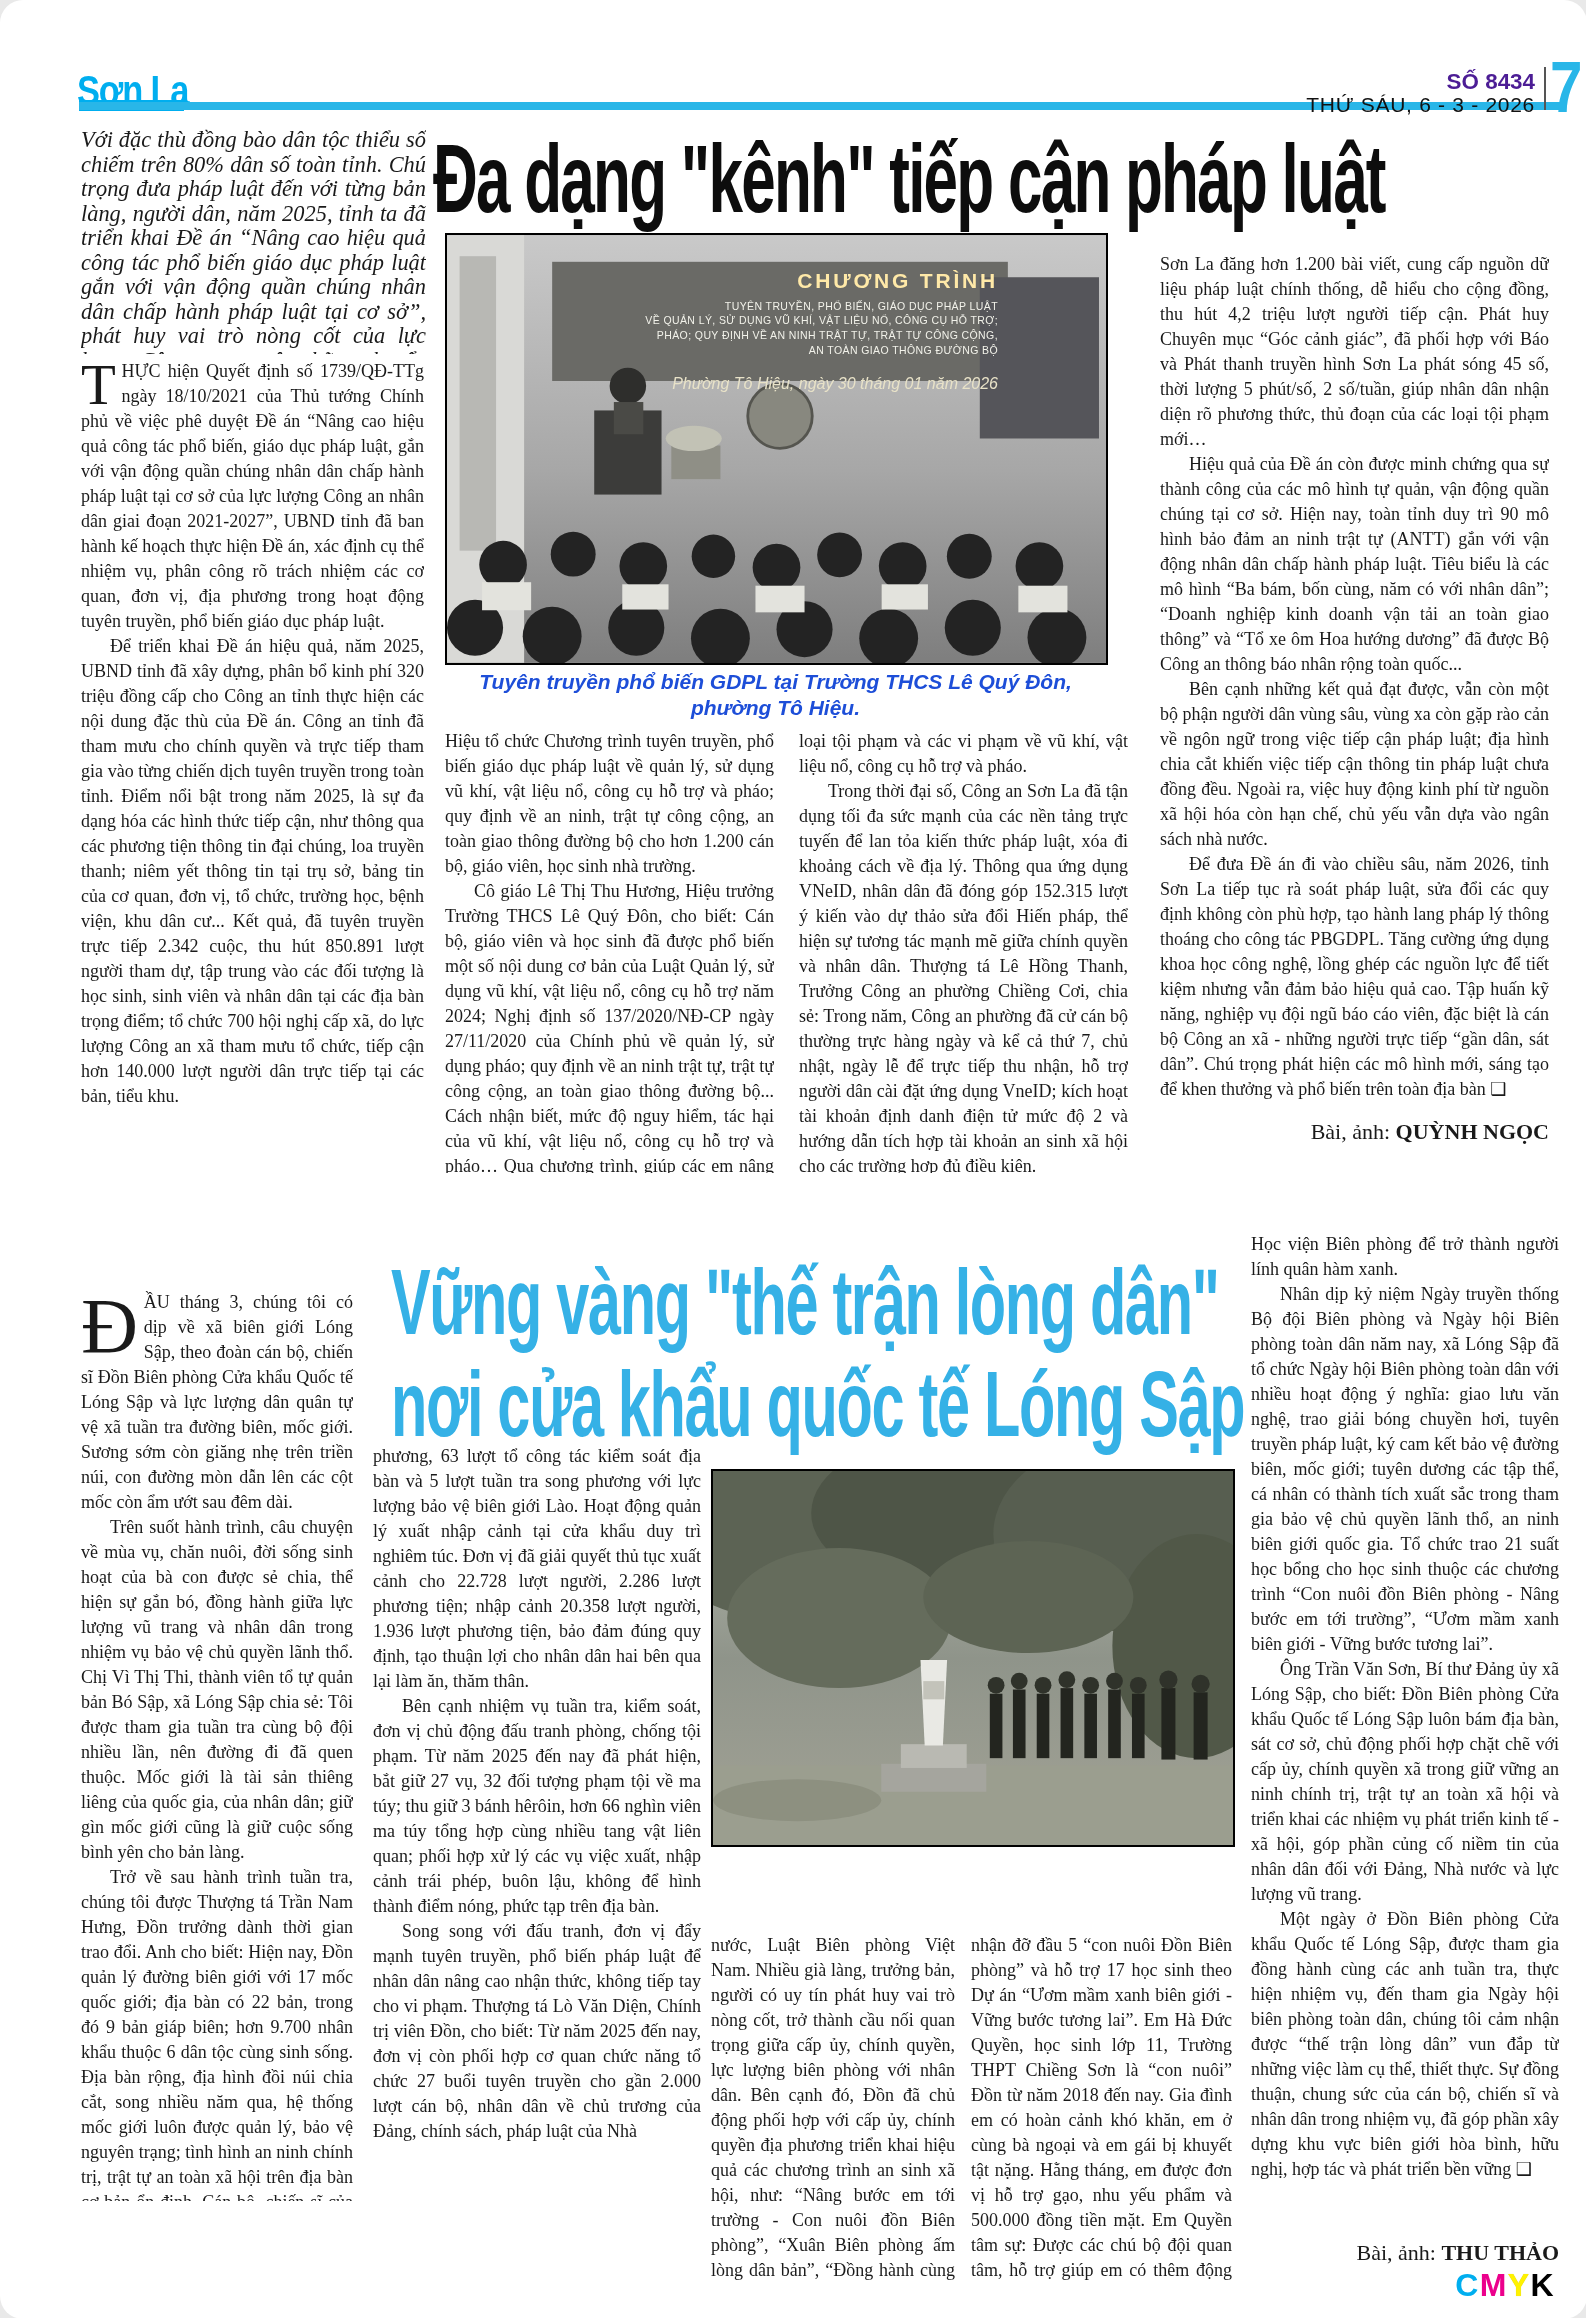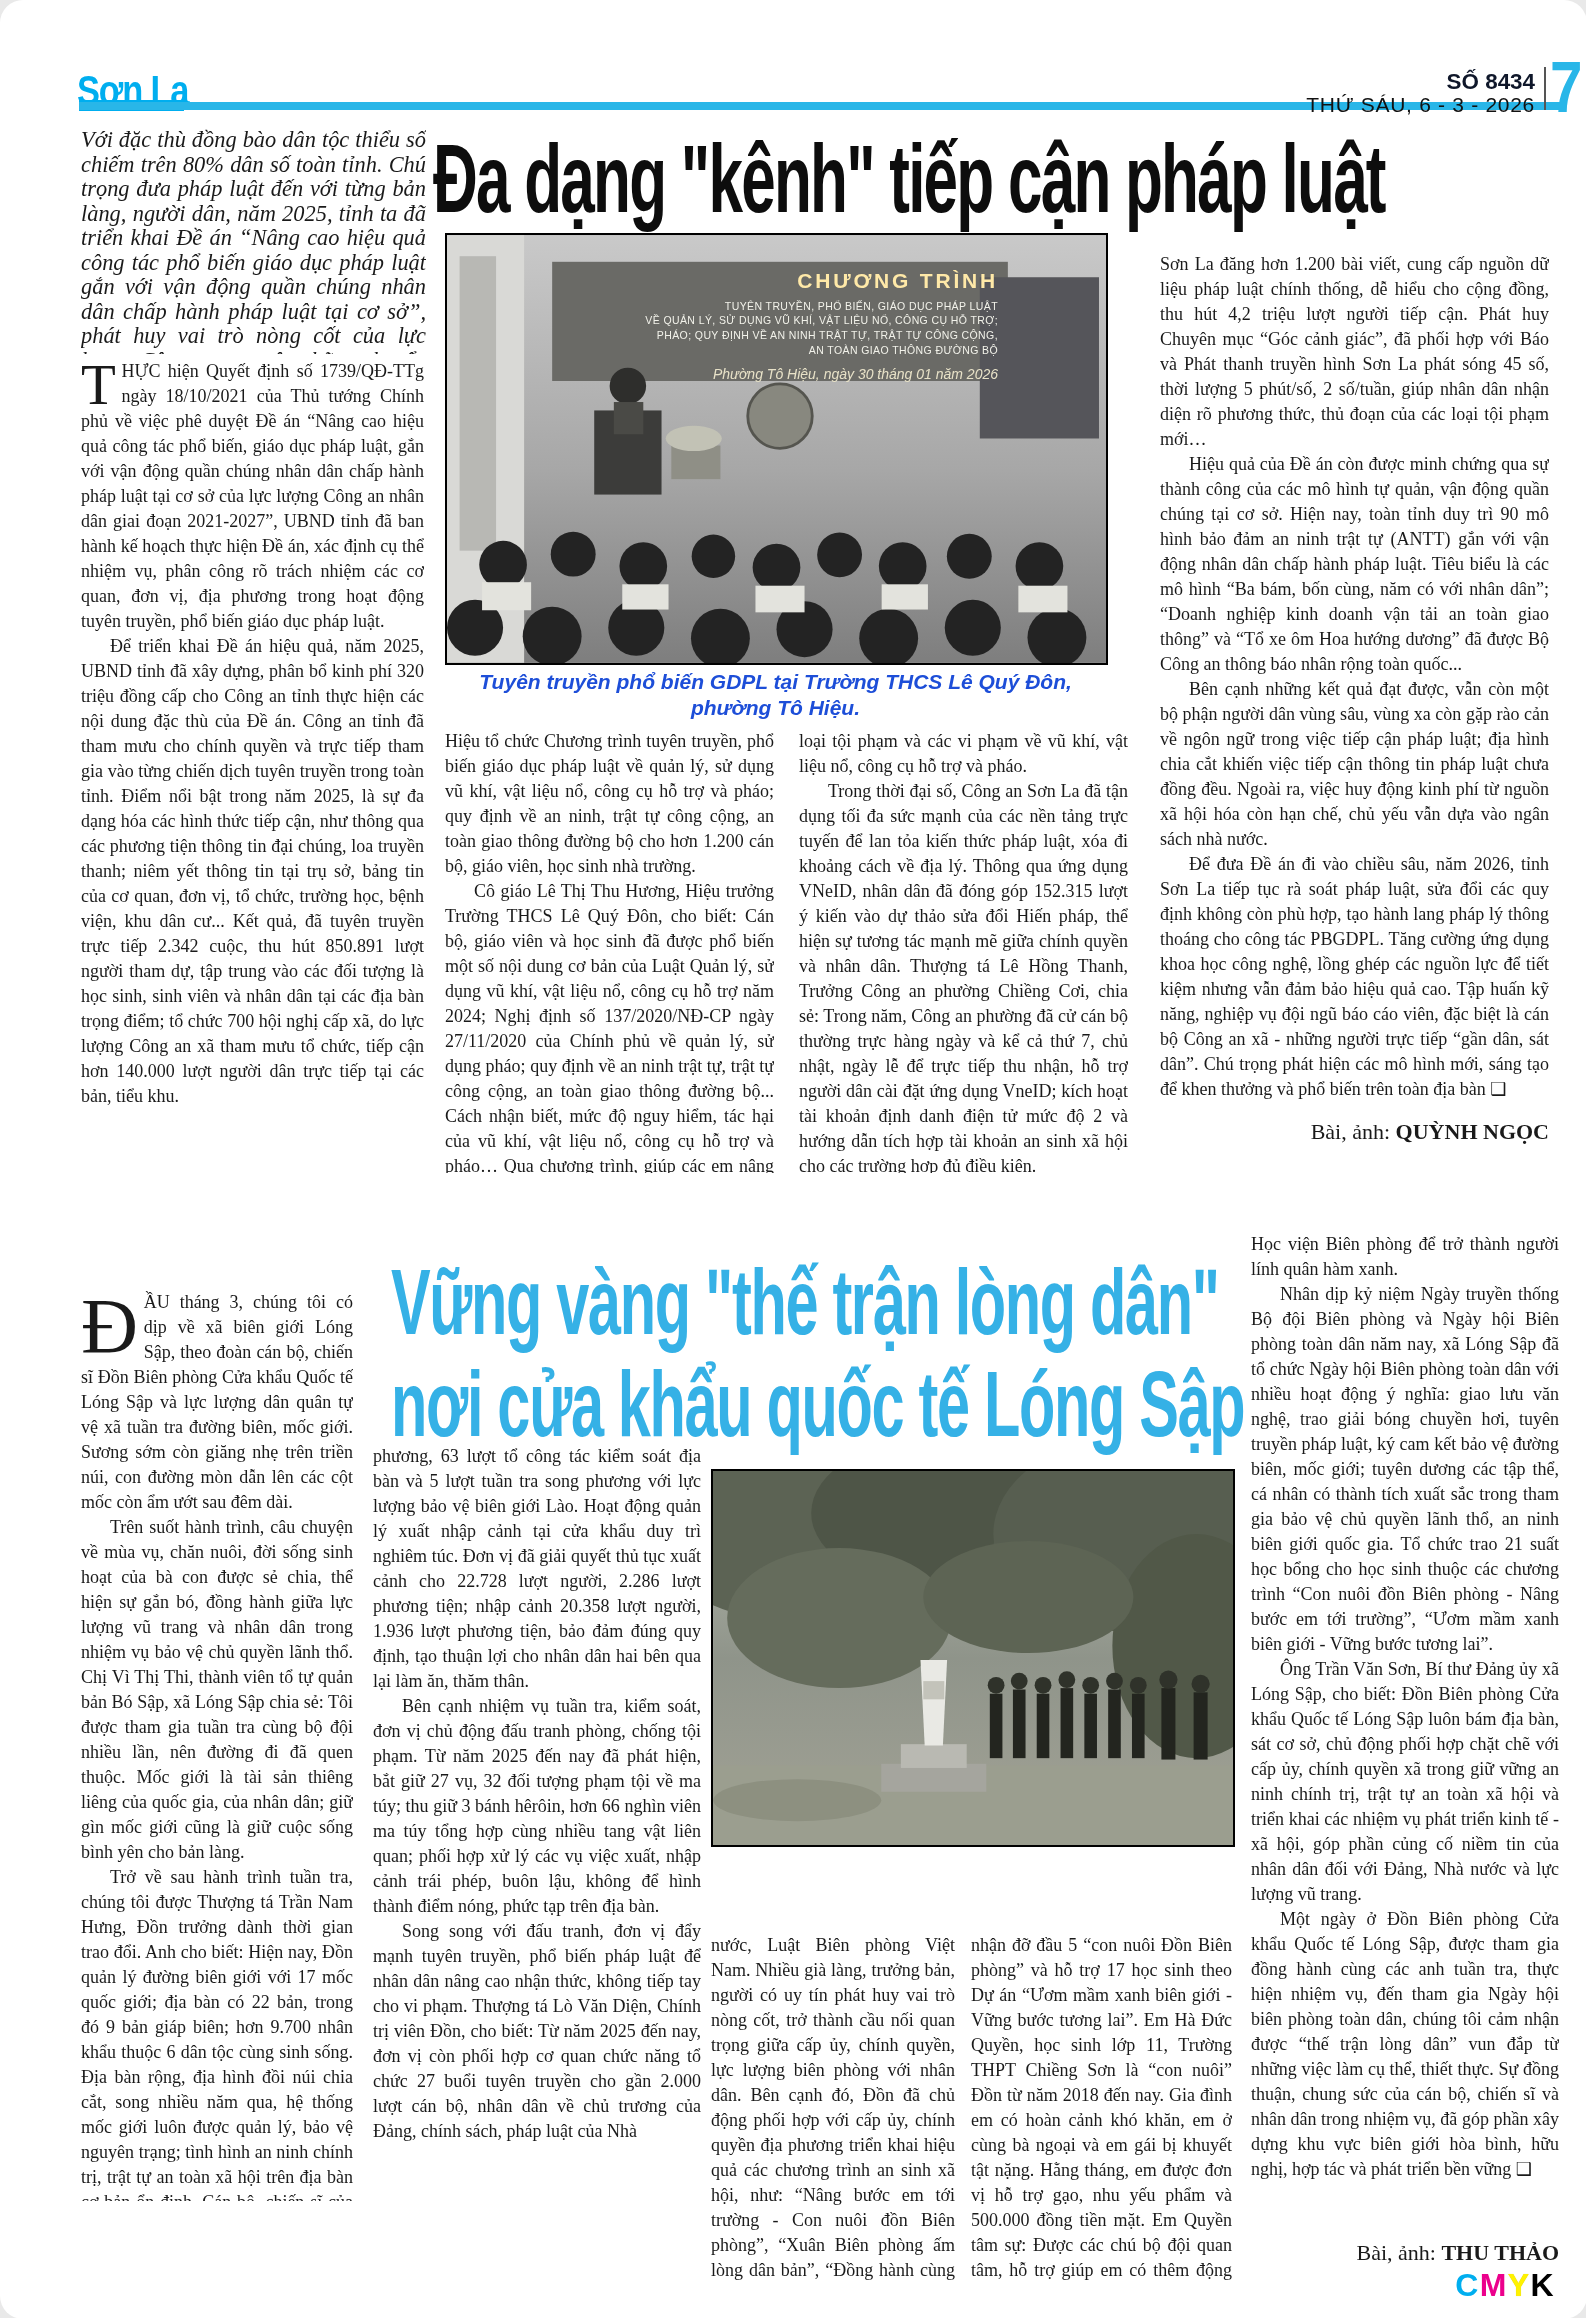--- a/index.html
+++ b/index.html
@@ -11,21 +11,21 @@
   .brand{
     position:absolute;left:77px;top:67px;
     font-family:"Liberation Sans",sans-serif;font-weight:bold;
     font-size:42px;color:#00AEEF;white-space:nowrap;
     transform:scaleX(0.82);transform-origin:0 0;letter-spacing:-1.4px;
   }
   .header-rule{position:absolute;left:79px;top:102px;width:1481px;height:8.4px;background:#29b6e8;}
   .brand-underline{position:absolute;left:79px;top:100px;width:105px;height:10.5px;background:#00AEEF;}
   .issue{
     position:absolute;right:52px;top:69px;width:280px;text-align:right;
-    font-family:"Liberation Sans",sans-serif;font-weight:bold;font-size:22.4px;color:#0f172a;
+    font-family:"Liberation Sans",sans-serif;font-weight:bold;font-size:22.4px;color:#4c1d95;
   }
   .date{
     position:absolute;right:52px;top:93px;width:350px;text-align:right;
     font-family:"Liberation Sans",sans-serif;font-size:21px;color:#111;letter-spacing:0.7px;
   }
   .header-divider{position:absolute;left:1544px;top:67px;width:2.1px;height:43px;background:#555;}
   .pagenum{
     position:absolute;left:1550px;top:56px;
     font-family:"Liberation Sans",sans-serif;font-weight:bold;font-size:73px;color:#29b6e8;
     transform:scaleX(0.8);transform-origin:0 0;line-height:0.85;
@@ -65,21 +65,21 @@
   .photo{position:absolute;border:2.1px solid #000;background:#aaa;overflow:hidden;}
   .photo1{left:445px;top:233px;width:659px;height:428px;}
   .photo2{left:711px;top:1469px;width:520px;height:374px;}
   .photo svg{display:block;}
   .banner-text{
     position:absolute;left:116px;top:34px;width:435px;text-align:right;color:#f2f2ea;
     font-family:"Liberation Sans",sans-serif;
   }
   .banner-text .bt-title{font-weight:bold;font-size:21px;letter-spacing:2.8px;margin-bottom:5.6px;color:#ffe9a8;}
   .banner-text .bt-line{font-size:10.5px;line-height:14.7px;letter-spacing:0.4px;}
-  .banner-text .bt-date{font-size:14px;font-style:italic;margin-top:9px;color:#e8e2c8;}
+  .banner-text .bt-date{font-size:16px;font-style:italic;margin-top:18px;color:#e8e2c8;}
   .caption{
     position:absolute;font-family:"Liberation Sans",sans-serif;font-weight:bold;font-style:italic;
     font-size:21px;line-height:26px;color:#1d4ed8;text-align:justify;
   }
   .caption1{left:446px;top:669px;width:659px;text-align:center;}
   .caption2{left:711px;top:1854px;width:520px;}
   
   .a1c1{left:81px;top:359px;width:343px;height:814px;}
   .a1c2{left:445px;top:729px;width:329px;height:444px;}
   .a1c3{left:799px;top:729px;width:329px;height:444px;}

